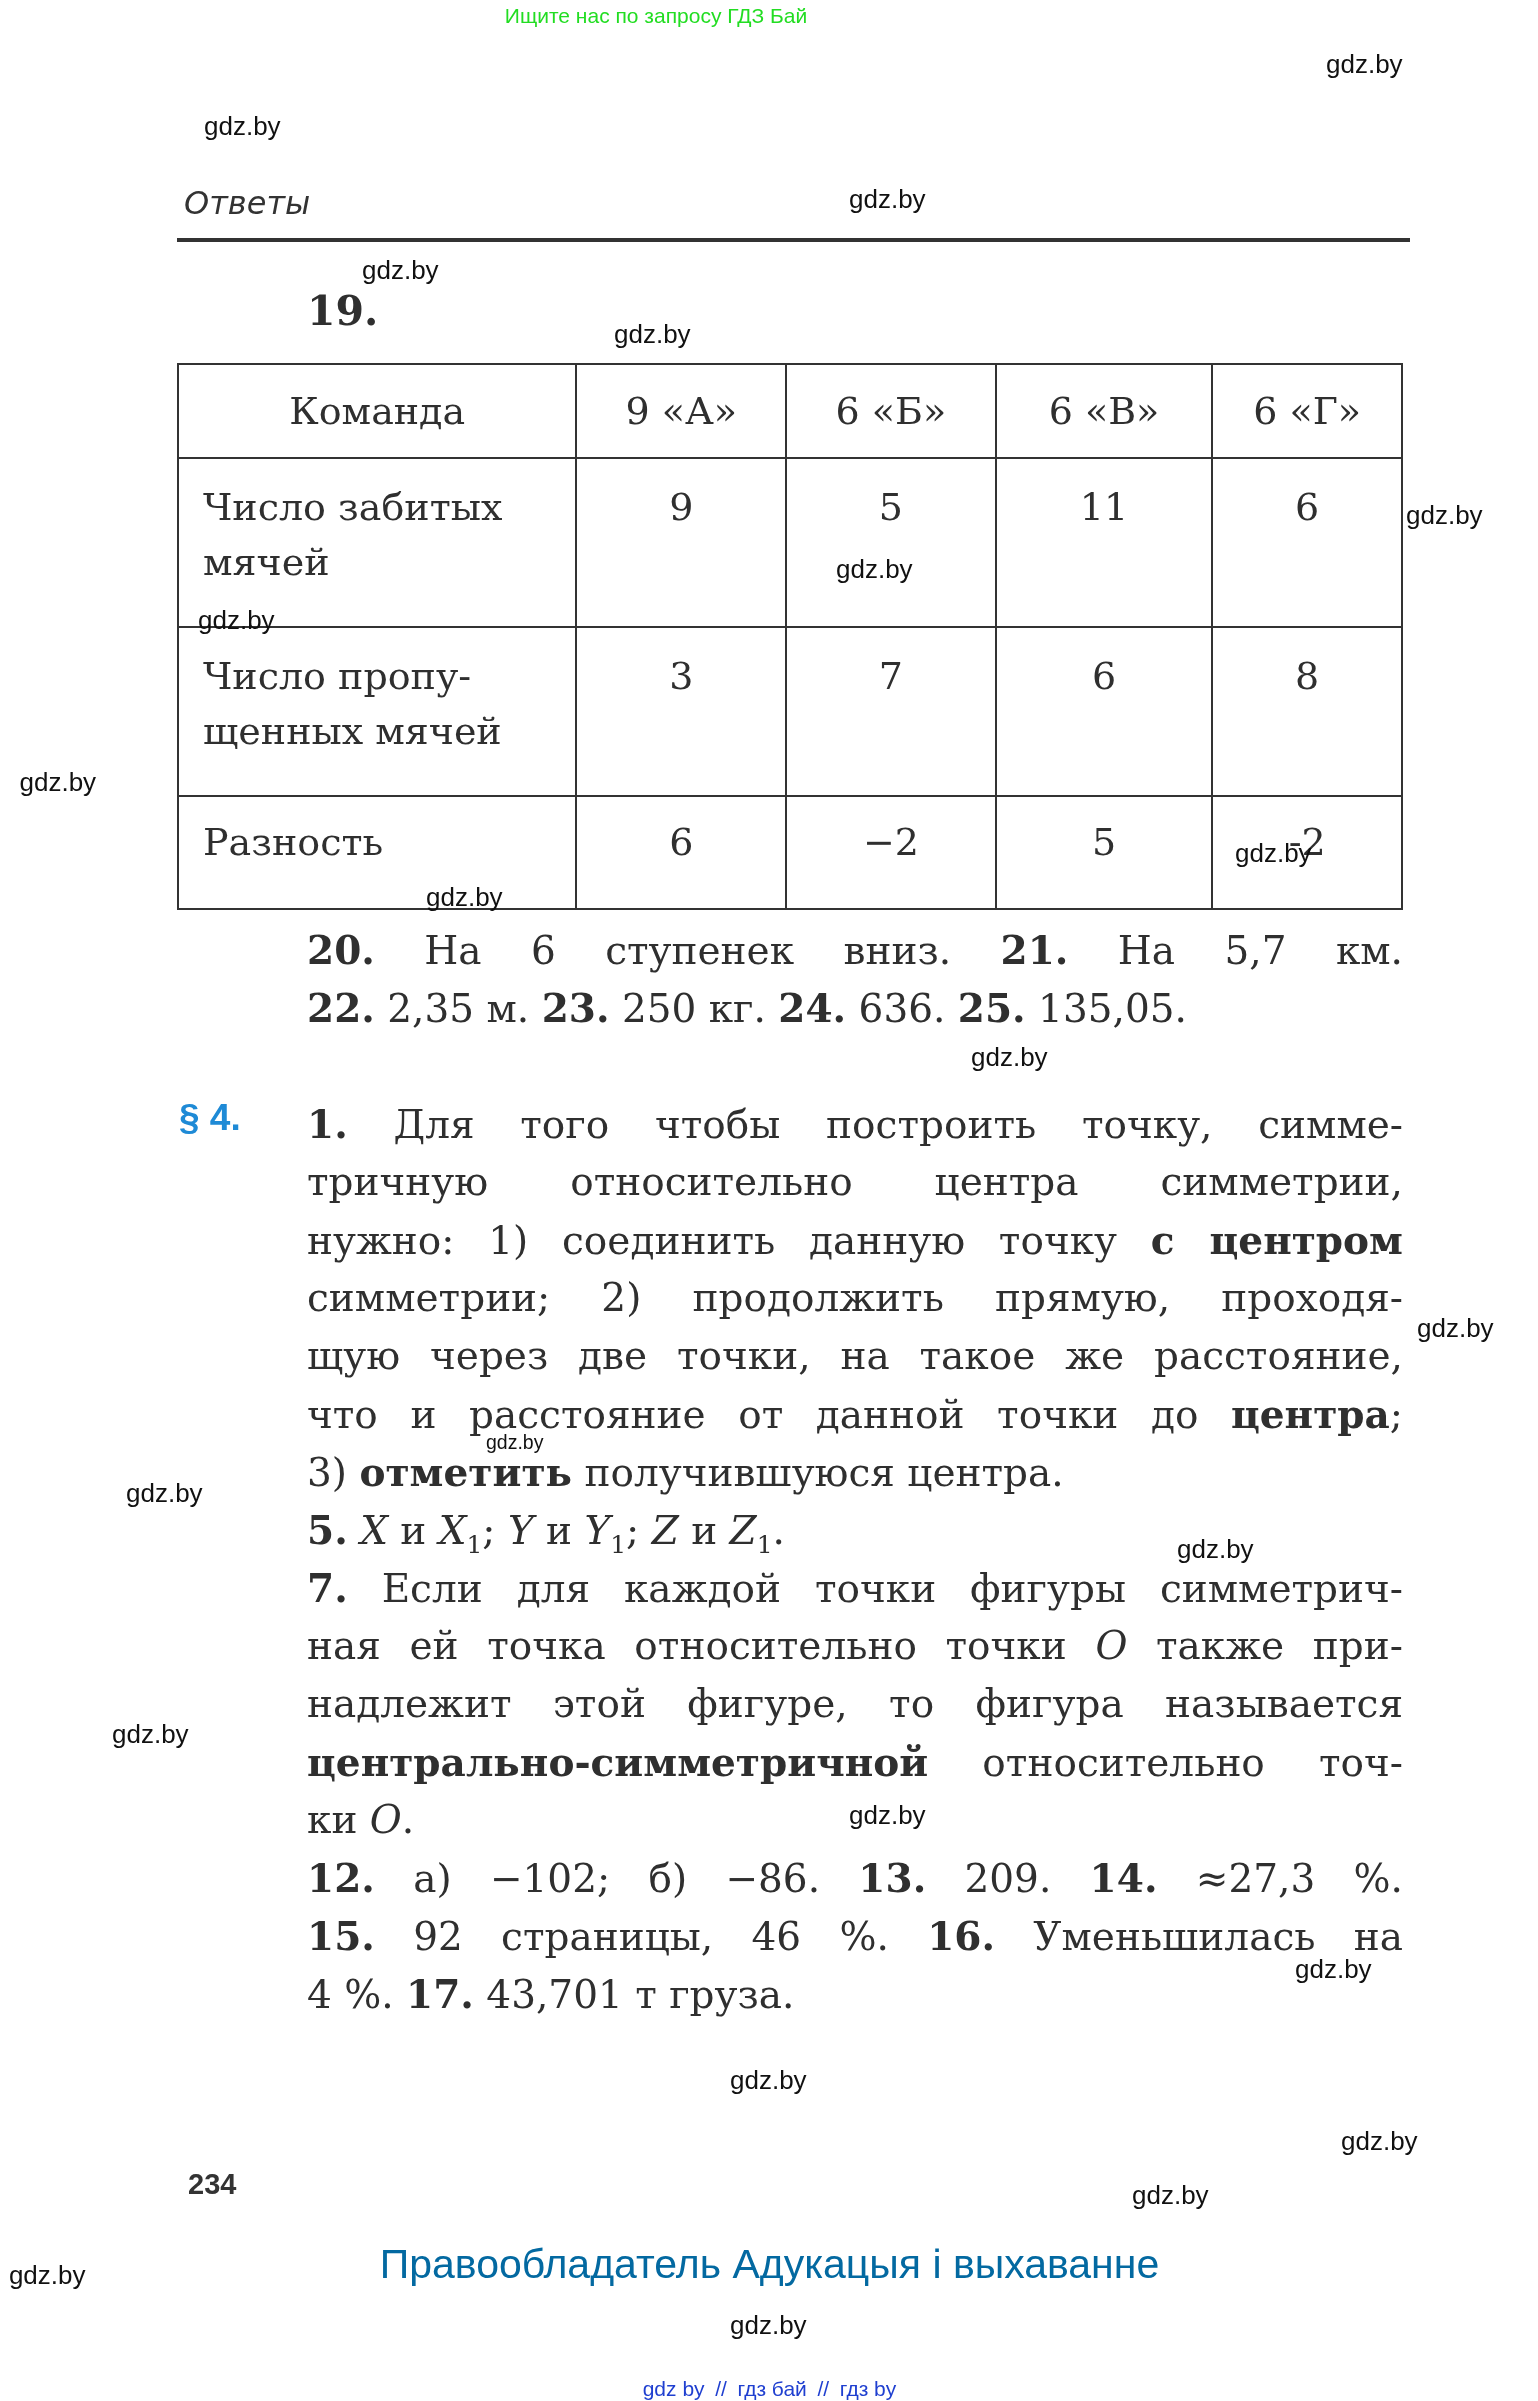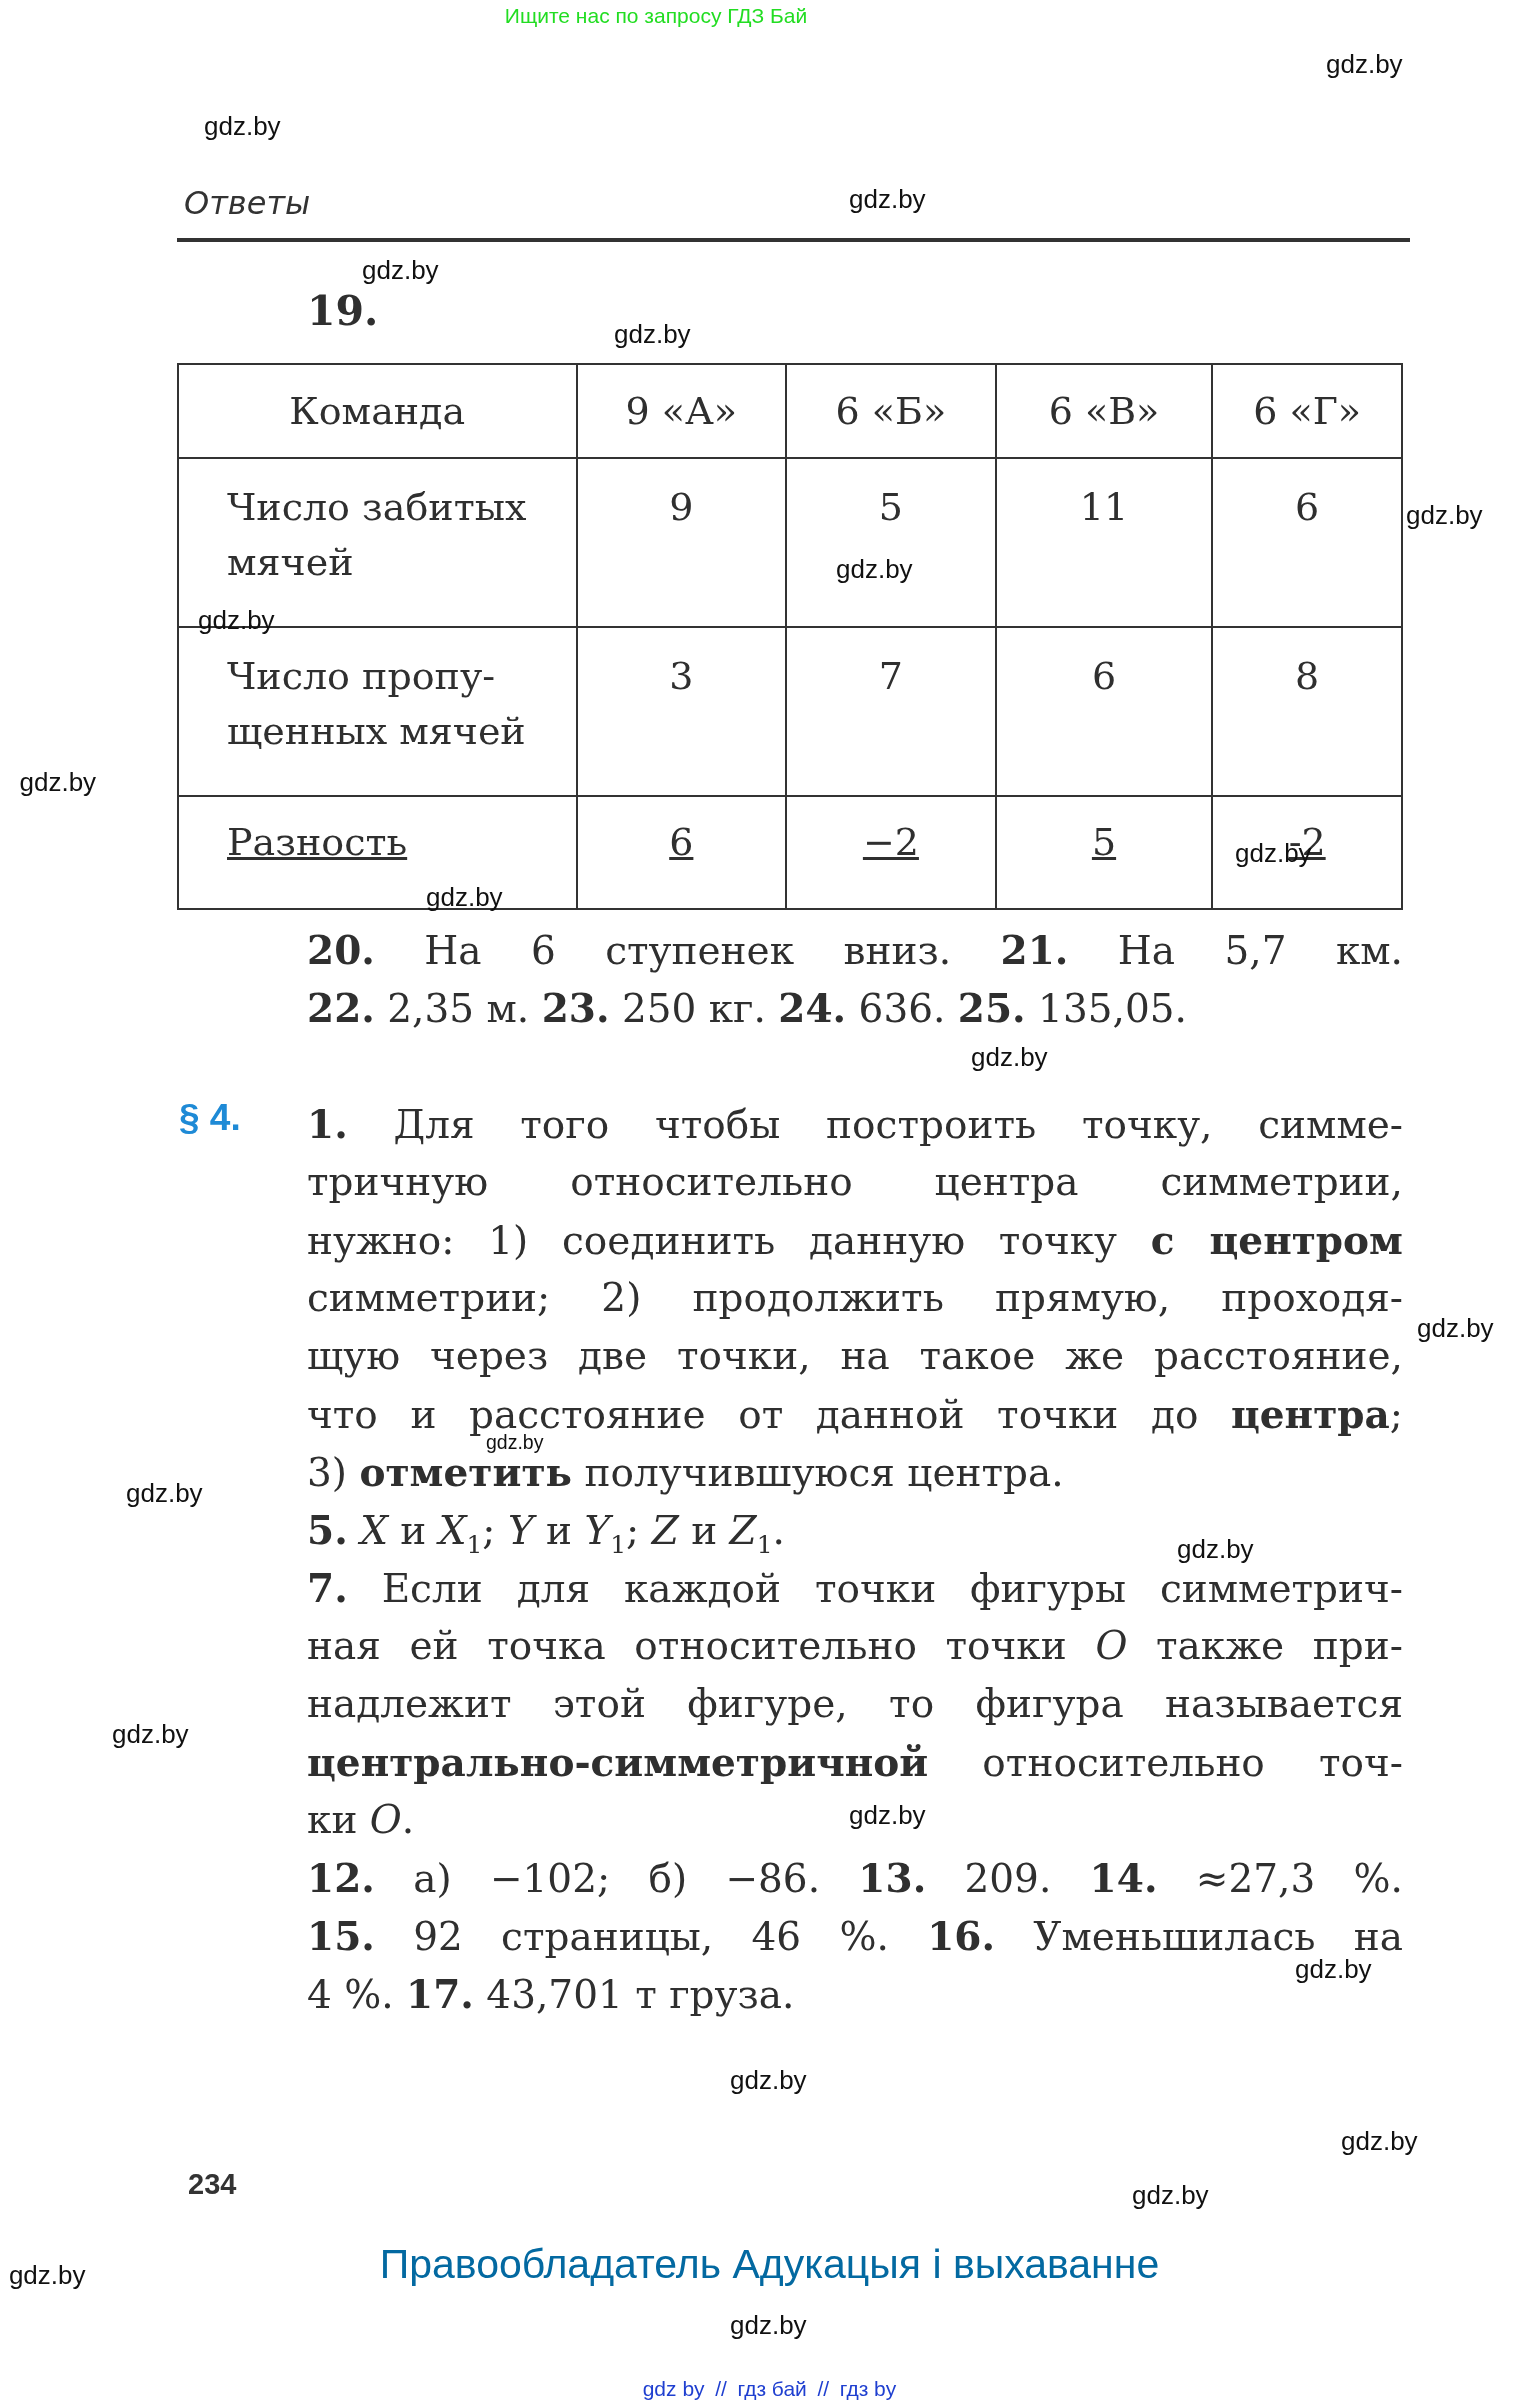--- a/index.html
+++ b/index.html
@@ -10,24 +10,24 @@
   .header-title{position:absolute;left:184px;top:184px;font-family:"DejaVu Sans",sans-serif;font-style:italic;font-size:32px;color:#333;}
   .header-rule{position:absolute;left:177px;top:238px;width:1233px;height:3.5px;background:#333;}
   .serif{font-family:"DejaVu Serif","Liberation Serif",serif;}
   .task-num{position:absolute;left:307px;top:287px;font-size:41px;font-weight:bold;}
   table.t{position:absolute;left:177px;top:363px;width:1226px;border-collapse:collapse;font-size:38px;color:#2f2f2f;}
   table.t td{border:2.7px solid #333;vertical-align:top;padding:0;}
   table.t tr.r0 td{height:92px;vertical-align:middle;text-align:center;margin-left:36px;}
   table.t tr.r1 td{height:146px;}
   table.t tr.r2 td{height:146px;}
   table.t tr.r3 td{height:93px;}
-  table.t td.lbl{text-align:left;padding-left:48px;padding-top:21px;line-height:55px;}
+  table.t td.lbl{text-align:left;padding-left:24px;padding-top:21px;line-height:55px;}
   table.t tr.r0 td.lbl{text-align:center;padding:0;}
   table.t td.num{text-align:center;padding-top:21px;line-height:55px;}
-  table.t tr.r3 td.num,table.t tr.r3 td.lbl{padding-top:17.7px;text-decoration:underline;}
+  table.t tr.r3 td.num,table.t tr.r3 td.lbl{padding-top:17.7px;}
   .body-text{position:absolute;left:307px;width:1096px;font-size:39px;line-height:58px;color:#2f2f2f;}
   .line{display:block;height:58px;white-space:nowrap;text-align:justify;text-align-last:justify;}
   .line.last{text-align-last:left;}
   b{font-weight:bold;}
   i{font-style:italic;}
   sub{font-size:25px;vertical-align:-8.9px;line-height:0;}
   .sec{position:absolute;left:179px;top:1097px;font-family:"Liberation Sans",sans-serif;font-weight:bold;font-size:37px;color:#1e8ad6;}
   .page-num{position:absolute;left:188px;top:2168px;font-family:"Liberation Sans",sans-serif;font-weight:bold;font-size:29px;color:#333;}
   .pink{position:absolute;left:0;width:1539px;top:2241px;text-align:center;font-family:"Liberation Sans",sans-serif;font-size:41px;color:#0369a1;}
   .footer{position:absolute;left:0;width:1539px;top:2377px;text-align:center;font-family:"Liberation Sans",sans-serif;font-size:21px;color:#1f3fd0;}

